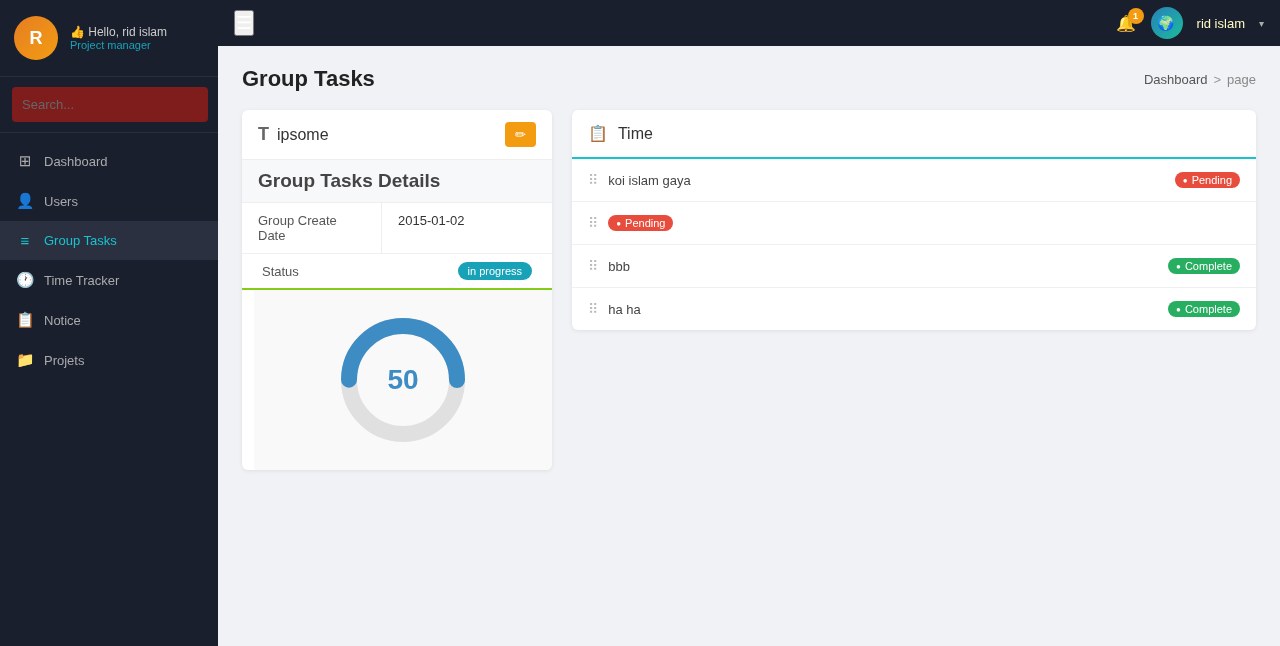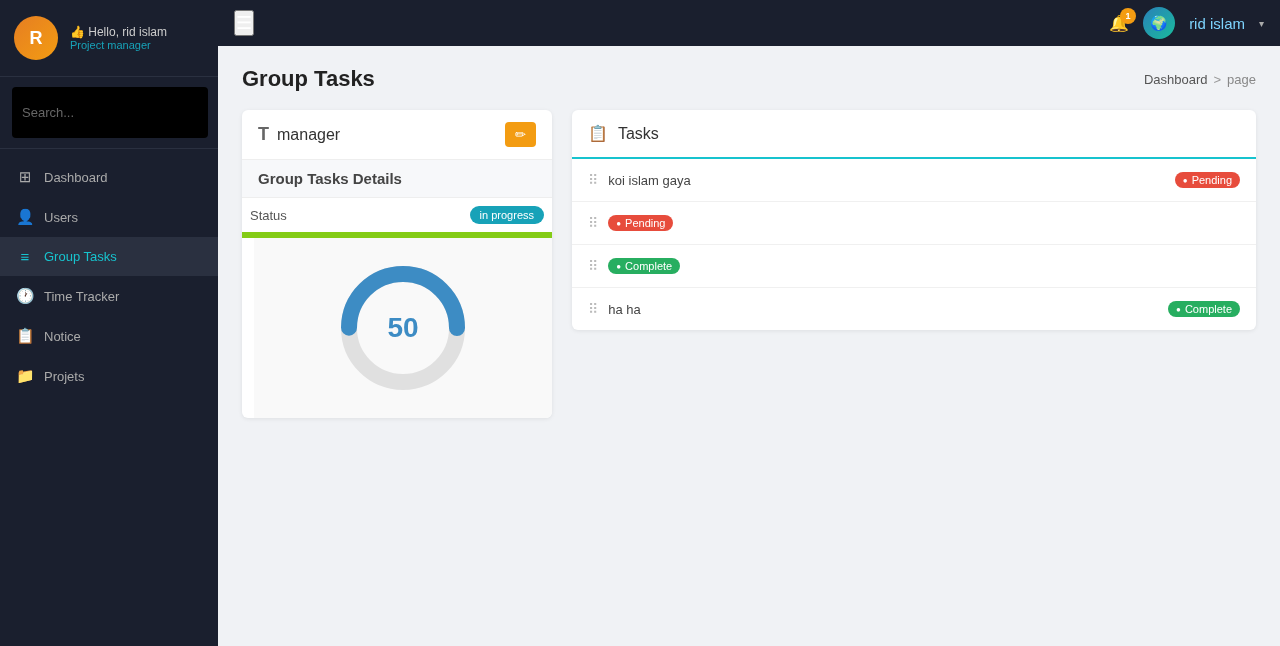--- a/index.html
+++ b/index.html
@@ -32,22 +32,22 @@
     .user-info { flex: 1; }
     .user-hello { font-size: 12px; color: #ccc; }
     .user-role { font-size: 11px; color: #17a2b8; }
 
     .search-wrap {
       padding: 10px 12px;
       border-bottom: 1px solid #2a3040;
       display: flex; align-items: center; gap: 6px;
     }
     .search-input {
-      background: #000000; border: none; outline: none;
-      color: #aaa; font-size: 13px; padding: 18px 10px;
+      background: #7f1d1d; border: none; outline: none;
+      color: #aaa; font-size: 13px; padding: 10px 10px;
       border-radius: 4px; flex: 1;
     }
     .search-input::placeholder { color: #666; }
     .search-btn {
       background: none; border: none; color: #aaa; cursor: pointer;
       font-size: 14px; padding: 4px;
     }
 
     .nav-menu { flex: 1; padding: 8px 0; }
     .nav-item {
@@ -75,21 +75,21 @@
       background: #f39c12; color: #fff; border-radius: 50%;
       font-size: 9px; width: 16px; height: 16px;
       display: flex; align-items: center; justify-content: center; font-weight: bold;
     }
     .user-avatar-top {
       width: 32px; height: 32px; border-radius: 50%;
       background: linear-gradient(135deg, #2980b9, #1abc9c);
       display: flex; align-items: center; justify-content: center;
       font-size: 14px; color: #fff; cursor: pointer;
     }
-    .user-top-name { font-size: 15px; color: #7dd3fc; cursor: pointer; }
+    .user-top-name { font-size: 13px; color: #fef9c3; cursor: pointer; }
     .chevron { font-size: 10px; color: #aaa; }
 
     
     .page-area {
       flex: 1; padding: 20px 24px; overflow-y: auto; background: #f0f2f5;
     }
     .page-header {
       display: flex; justify-content: space-between; align-items: center;
       margin-bottom: 18px;
     }
@@ -119,39 +119,39 @@
       border-bottom: 1px solid #eee;
     }
     .card-title-wrap { display: flex; align-items: center; gap: 8px; }
     .card-title-icon { color: #666; font-size: 16px; }
     .card-title { font-size: 16px; font-weight: 500; color: #333; }
     .edit-btn {
       background: #f39c12; border: none; color: #fff;
       padding: 5px 10px; border-radius: 4px; cursor: pointer; font-size: 13px;
     }
     .details-section-header {
-      padding: 10px 16px; font-weight: 600; font-size: 15px; color: #444;
+      padding: 10px 16px; font-weight: 600; font-size: 19px; color: #444;
       background: #f7f8fa; border-bottom: 1px solid #eee;
     }
     .details-row {
       display: flex; border-bottom: 1px solid #f0f0f0;
     }
     .details-label {
       width: 140px; flex-shrink: 0; padding: 10px 16px;
       font-size: 13px; color: #555; border-right: 1px solid #eee;
     }
     .details-value {
       flex: 1; padding: 10px 16px; font-size: 13px; color: #333;
     }
     .desc-row { padding: 12px 16px; font-size: 13px; color: #555; border-bottom: 1px solid #f0f0f0; }
     .badge-in-progress {
       background: #17a2b8; color: #fff; font-size: 11px;
       padding: 3px 10px; border-radius: 12px; font-weight: 500; text-align: right;
     }
-    .status-row { display: flex; align-items: center; padding: 8px 8px; border-bottom: 6px solid #84cc16; justify-content: space-between; }
+    .status-row { display: flex; align-items: center; padding: 8px 20px; border-bottom: 2px solid #84cc16; justify-content: space-between; }
 
     
     .chart-wrap {
       padding: 20px; display: flex; align-items: center; justify-content: center;
       min-height: 180px; background: #f9f9f9; margin-left: 12px;
     }
     .donut-container {
       position: relative; width: 140px; height: 140px;
     }
     .donut-text {
@@ -261,26 +261,30 @@
     </div>
 
     <div class="content-grid">
 
       <div class="left-panel">
         <div class="card">
 
           <div class="card-header">
             <div class="card-title-wrap">
               <span class="card-title-icon" style="font-weight:bold;font-size:18px;">T</span>
-              <span class="card-title">manager</span>
+              <span class="card-title">ipsome</span>
             </div>
             <button class="edit-btn">✏</button>
           </div>
 
           <div class="details-section-header">Group Tasks Details</div>
+          <div class="details-row">
+            <div class="details-label">Group Create Date</div>
+            <div class="details-value">2015-01-02</div>
+          </div>
 
 
           <div class="status-row">
             <span style="font-size:13px;color:#555;">Status</span>
             <span class="badge-in-progress">in progress</span>
           </div>
 
           <div class="chart-wrap">
             <div class="donut-container">
               <svg width="140" height="140" viewBox="0 0 140 140">
@@ -292,40 +296,41 @@
               <span class="donut-text">50</span>
             </div>
           </div>
         </div>
       </div>
 
       <div class="right-panel">
         <div class="tasks-card">
           <div class="tasks-header">
             <span class="tasks-header-icon">📋</span>
-            <span class="tasks-title">Tasks</span>
+            <span class="tasks-title">Time</span>
           </div>
 
           <div class="task-row">
             <span class="drag-icon">⠿</span>
             <span class="task-name">koi islam gaya</span>
             <span class="badge-pending">
               <span class="badge-dot">●</span>
               <span>Pending</span>
             </span>
           </div>
           <div class="task-row">
             <span class="drag-icon">⠿</span>
             <span class="badge-pending">
               <span class="badge-dot">●</span>
               <span>Pending</span>
             </span>
           </div>
           <div class="task-row">
             <span class="drag-icon">⠿</span>
+            <span class="task-name">bbb</span>
             <span class="badge-complete">
               <span class="badge-dot">●</span>
               <span>Complete</span>
             </span>
           </div>
           <div class="task-row">
             <span class="drag-icon">⠿</span>
             <span class="task-name">ha ha</span>
             <span class="badge-complete">
               <span class="badge-dot">●</span>

